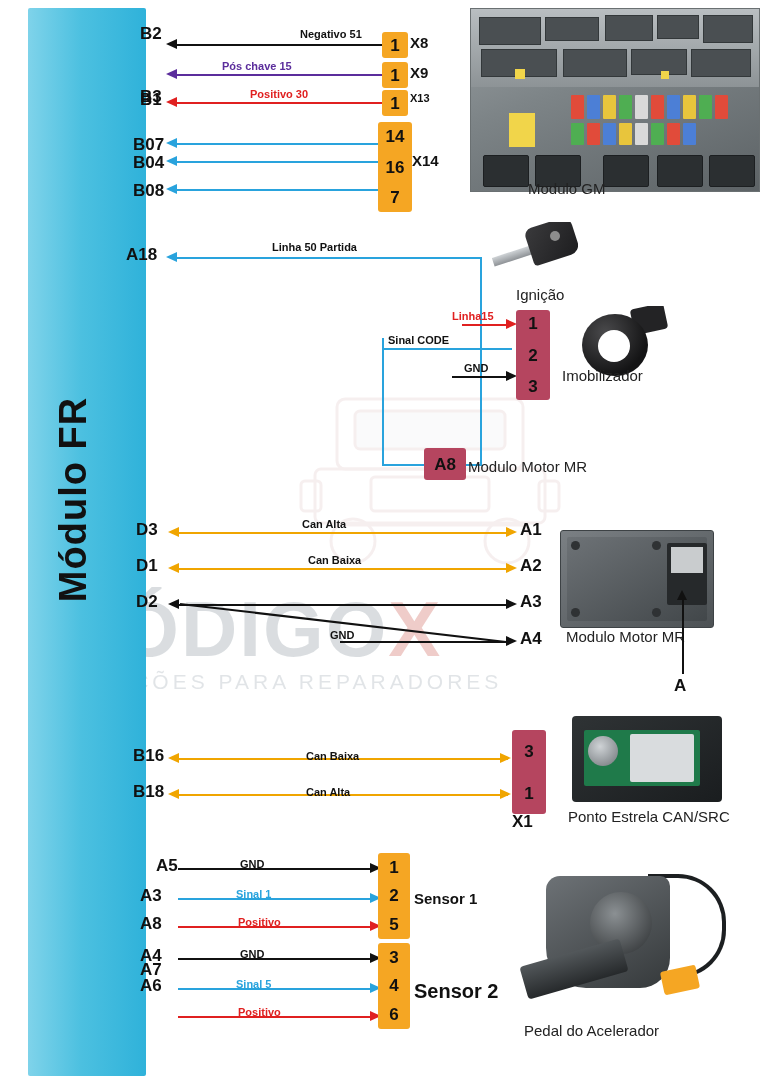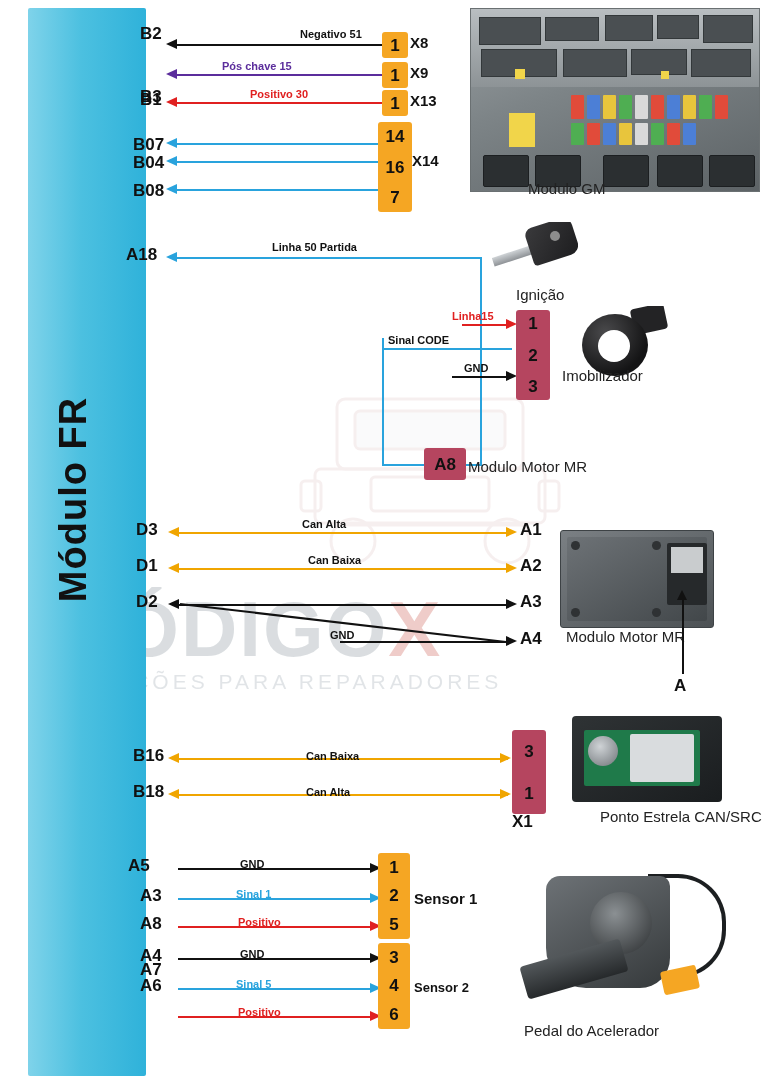--- a/index.html
+++ b/index.html
@@ -189,21 +189,21 @@
   </div>
   <div class="pin" style="left:410px;top:64px;font-size:15px;">X9</div>
 
   <div class="pin" style="left:140px;top:90px;">B1</div>
   <div class="wire" style="left:176px;top:102px;width:208px;border-color:#e02020;"></div>
   <div class="arrow arr-l" style="left:166px;top:97px;border-right:11px solid #e02020;"></div>
   <div class="lbl red" style="left:250px;top:88px;">Positivo 30</div>
   <div class="conn orange" style="left:382px;top:90px;width:26px;height:26px;">
     <span class="num">1</span>
   </div>
-  <div class="pin" style="left:410px;top:92px;font-size:15px;">X13</div>
+  <div class="pin" style="left:410px;top:92px;font-size:11px;">X13</div>
 
   <div class="pin" style="left:133px;top:135px;">B07</div>
   <div class="wire" style="left:176px;top:143px;width:208px;border-color:#29a3dd;"></div>
   <div class="arrow arr-l" style="left:166px;top:138px;border-right:11px solid #29a3dd;"></div>
 
   <div class="pin" style="left:133px;top:153px;">B04</div>
   <div class="wire" style="left:176px;top:161px;width:208px;border-color:#29a3dd;"></div>
   <div class="arrow arr-l" style="left:166px;top:156px;border-right:11px solid #29a3dd;"></div>
 
   <div class="pin" style="left:133px;top:181px;">B08</div>
@@ -361,23 +361,23 @@
     <span class="num">3</span>
     <span class="num">1</span>
   </div>
   <div class="pin" style="left:512px;top:812px;">X1</div>
 
   <div class="photo star-photo">
     <div class="star-green"></div>
     <div class="star-white"></div>
     <div class="star-circ"></div>
   </div>
-  <div class="photo-cap" style="left:568px;top:808px;margin-left:32px;">Ponto Estrela CAN/SRC</div>
-
-  <div class="pin" style="left:128px;top:856px;">A5</div>
+  <div class="photo-cap" style="left:568px;top:808px;">Ponto Estrela CAN/SRC</div>
+
+  <div class="pin" style="left:156px;top:856px;">A5</div>
   <div class="wire" style="left:178px;top:868px;width:198px;border-color:#111111;"></div>
   <div class="arrow arr-r" style="left:370px;top:863px;border-left:11px solid #111111;"></div>
   <div class="lbl" style="left:240px;top:858px;">GND</div>
 
   <div class="pin" style="left:140px;top:886px;">A3</div>
   <div class="wire" style="left:178px;top:898px;width:198px;border-color:#29a3dd;"></div>
   <div class="arrow arr-r" style="left:370px;top:893px;border-left:11px solid #29a3dd;"></div>
   <div class="lbl blue" style="left:236px;top:888px;">Sinal 1</div>
 
   <div class="pin" style="left:140px;top:914px;">A8</div>
@@ -405,21 +405,21 @@
   <div class="pin" style="left:140px;top:960px;">A7</div>
   <div class="wire" style="left:178px;top:1016px;width:198px;border-color:#e02020;"></div>
   <div class="arrow arr-r" style="left:370px;top:1011px;border-left:11px solid #e02020;"></div>
   <div class="lbl red" style="left:238px;top:1006px;">Positivo</div>
 
   <div class="conn orange" style="left:378px;top:943px;width:32px;height:86px;justify-content:space-around;">
     <span class="num">3</span>
     <span class="num">4</span>
     <span class="num">6</span>
   </div>
-  <div class="pin" style="left:414px;top:980px;font-size:13px;">Sensor 2</div>
+  <div class="pin" style="left:414px;top:980px;font-size:20px;">Sensor 2</div>
 
   <div class="photo pedal-photo">
     <div class="pedal-cable"></div>
     <div class="pedal-body"></div>
     <div class="pedal-disc"></div>
     <div class="pedal-arm"></div>
     <div class="pedal-plug"></div>
   </div>
   <div class="photo-cap" style="left:524px;top:1022px;">Pedal do Acelerador</div>
 

